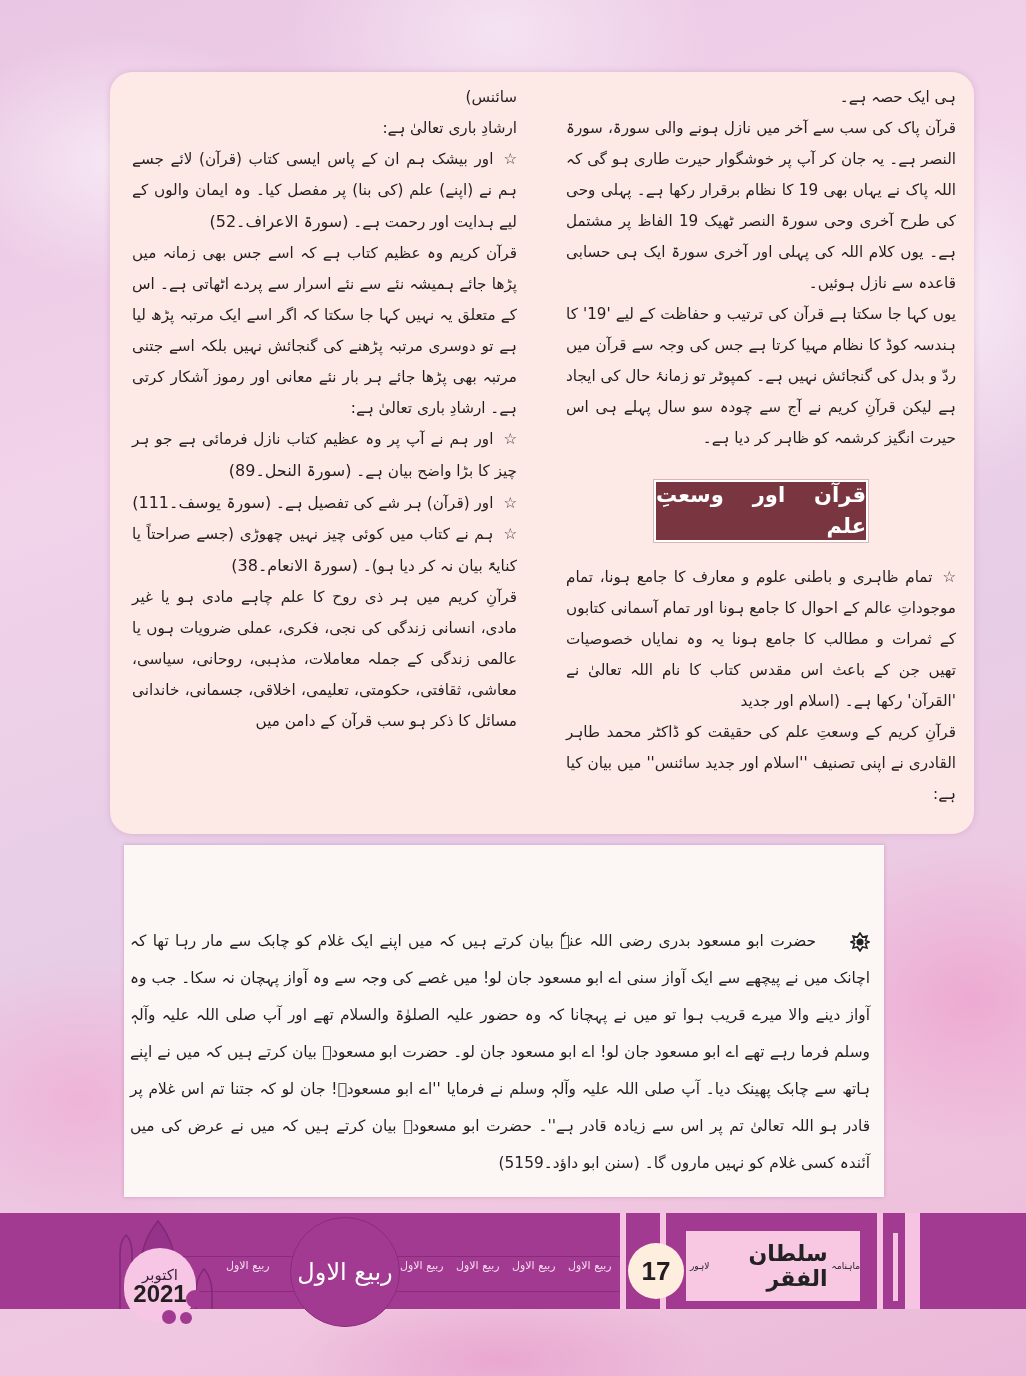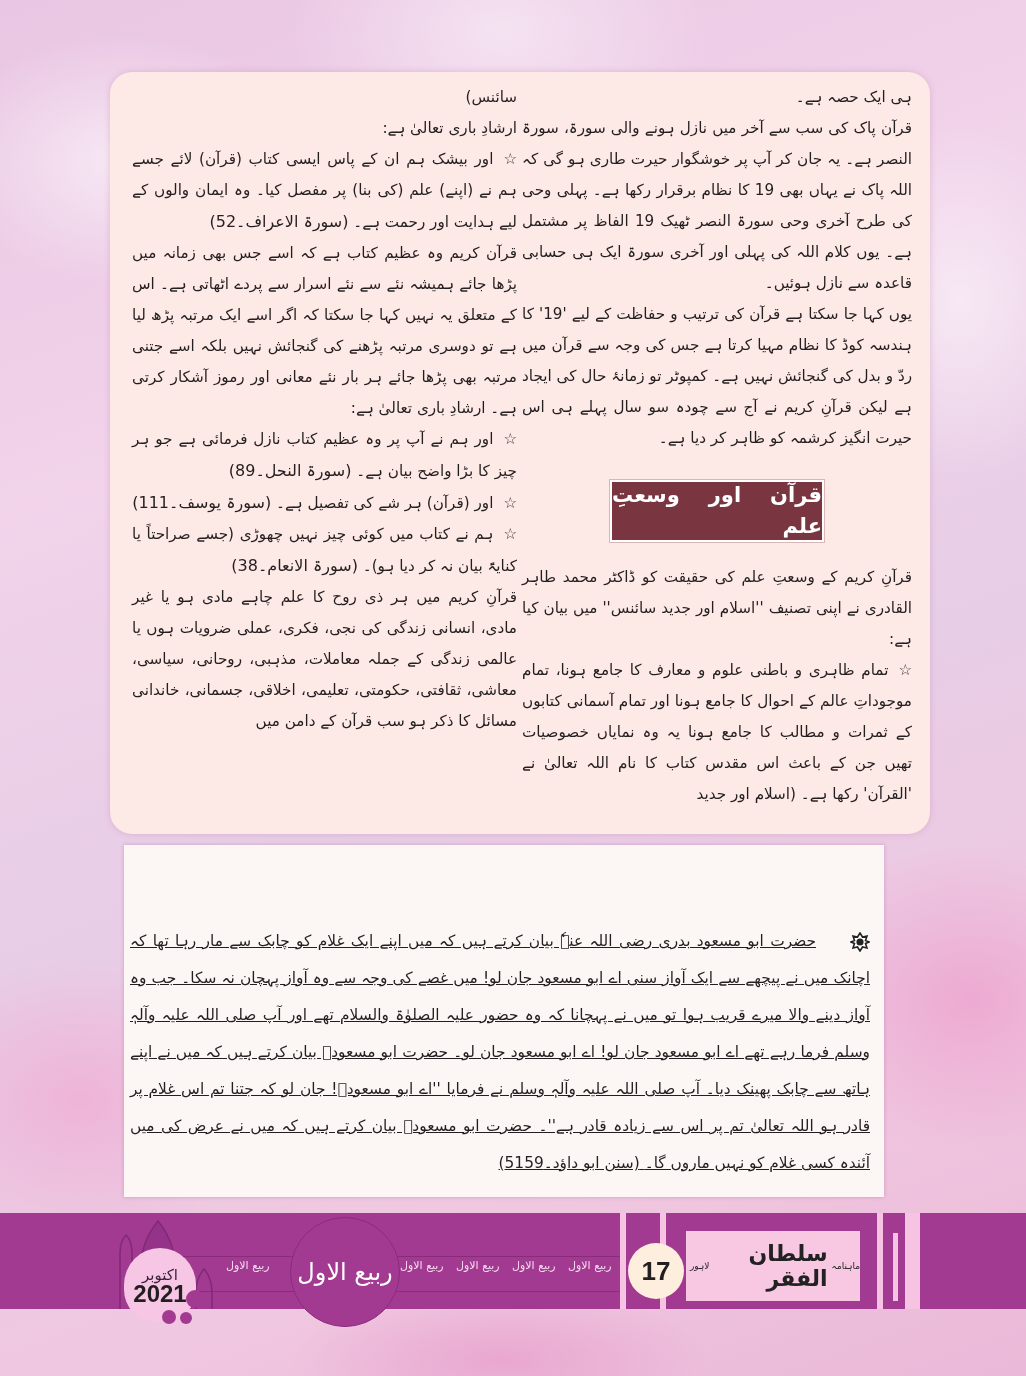--- a/index.html
+++ b/index.html
@@ -8,37 +8,37 @@
     background:
       radial-gradient(ellipse 260px 180px at 120px 160px, rgba(255,255,255,0.55), rgba(255,255,255,0) 70%),
       radial-gradient(ellipse 200px 260px at 960px 300px, rgba(255,255,255,0.5), rgba(255,255,255,0) 70%),
       radial-gradient(ellipse 300px 200px at 500px 30px, rgba(255,255,255,0.45), rgba(255,255,255,0) 70%),
       radial-gradient(ellipse 260px 200px at 80px 1100px, rgba(240,170,210,0.7), rgba(240,170,210,0) 70%),
       radial-gradient(ellipse 260px 220px at 970px 1000px, rgba(235,150,200,0.6), rgba(235,150,200,0) 70%),
       radial-gradient(ellipse 300px 100px at 500px 1360px, rgba(230,150,200,0.6), rgba(230,150,200,0) 70%),
       linear-gradient(160deg,#e9c6e3 0%,#f1d3ea 30%,#e7cde6 55%,#f0c7e0 80%,#eab8d8 100%);
   }
   .panel{position:absolute;left:110px;top:72px;width:820px;height:762px;
-    background:#fde9e5;border-radius:22px;box-shadow:0 0 6px rgba(190,120,170,0.35);}
+    background:#fde9e5;border-radius:22px;box-shadow:0 0 6px rgba(190,120,170,0.35);padding-left:44px;}
   .col{position:absolute;top:10px;direction:rtl;text-align:justify;text-align-last:right;
     font-family:"DejaVu Sans",sans-serif;font-size:15.2px;line-height:31px;color:#231f20;}
   .col.left{left:22px;width:385px;}
   .col.right{right:18px;width:390px;}
   .col p{margin:0;}
   .ref{font-size:16px;}
   .star{display:inline-block;margin-left:10px;color:#333;}
   .heading-box{width:210px;height:58px;margin:26px auto 20px auto;background:#7a3640;
     color:#fff;display:flex;align-items:center;justify-content:center;font-size:21px;
     border:2px solid #fff;box-shadow:0 0 0 1px #d9b7b7;font-weight:bold;}
   .story{position:absolute;left:124px;top:845px;width:760px;height:352px;background:#fcf6f4;
     box-shadow:0 0 4px rgba(160,90,140,0.4);}
   .story-title{position:absolute;left:186px;top:0;width:394px;height:68px;background:#a84e8a;color:#fff;
     display:flex;align-items:center;justify-content:center;font-size:21px;direction:rtl;}
   .story-body{position:absolute;left:6px;right:14px;top:78px;direction:rtl;text-align:justify;text-align-last:right;
-    font-size:15.4px;line-height:37px;color:#231f20;text-decoration:underline;}
+    font-size:15.4px;line-height:37px;color:#231f20;}
   .story-body p{margin:0;}
   .rosette{display:inline-block;width:20px;height:20px;margin-left:34px;vertical-align:middle;}
   .footer{position:absolute;left:0;top:1213px;width:1026px;height:96px;background:#a33a92;}
   .footer .line{position:absolute;left:180px;right:400px;height:1px;background:#8a2c7c;}
   .footer .l1{top:43px;}.footer .l2{top:78px;}
   .strip{position:absolute;top:0;height:96px;background:#f6c3e2;}
   .footer .nameplate{position:absolute;left:686px;top:18px;width:174px;height:70px;background:#f8c8e3;
     display:flex;align-items:center;justify-content:center;color:#222;font-size:22px;direction:rtl;font-weight:bold;}
   .footer .nameplate small{font-size:9px;font-weight:normal;margin-left:4px;}
   .page-num{position:absolute;left:628px;top:30px;width:56px;height:56px;border-radius:50%;background:#fdeedd;
@@ -65,22 +65,22 @@
     <p><span class="star">☆</span><span>اور (قرآن) ہر شے کی تفصیل ہے۔</span> <span class="ref">(سورۃ یوسف۔111)</span></p>
     <p><span class="star">☆</span><span>ہم نے کتاب میں کوئی چیز نہیں چھوڑی (جسے صراحتاً یا کنایۃً بیان نہ کر دیا ہو)۔</span> <span class="ref">(سورۃ الانعام۔38)</span></p>
     <p>قرآنِ کریم میں ہر ذی روح کا علم چاہے مادی ہو یا غیر مادی، انسانی زندگی کی نجی، فکری، عملی ضرویات ہوں یا عالمی زندگی کے جملہ معاملات، مذہبی، روحانی، سیاسی، معاشی، ثقافتی، حکومتی، تعلیمی، اخلاقی، جسمانی، خاندانی مسائل کا ذکر ہو سب قرآن کے دامن میں</p>
   </div>
 
   <div class="col right">
     <p>ہی ایک حصہ ہے۔</p>
     <p>قرآن پاک کی سب سے آخر میں نازل ہونے والی سورۃ، سورۃ النصر ہے۔ یہ جان کر آپ پر خوشگوار حیرت طاری ہو گی کہ اللہ پاک نے یہاں بھی 19 کا نظام برقرار رکھا ہے۔ پہلی وحی کی طرح آخری وحی سورۃ النصر ٹھیک 19 الفاظ پر مشتمل ہے۔ یوں کلام اللہ کی پہلی اور آخری سورۃ ایک ہی حسابی قاعدہ سے نازل ہوئیں۔</p>
     <p>یوں کہا جا سکتا ہے قرآن کی ترتیب و حفاظت کے لیے '19' کا ہندسہ کوڈ کا نظام مہیا کرتا ہے جس کی وجہ سے قرآن میں ردّ و بدل کی گنجائش نہیں ہے۔ کمپوٹر تو زمانۂ حال کی ایجاد ہے لیکن قرآنِ کریم نے آج سے چودہ سو سال پہلے ہی اس حیرت انگیز کرشمہ کو ظاہر کر دیا ہے۔</p>
     <div class="heading-box">قرآن اور وسعتِ علم</div>
+    <p><span class="star">☆</span><span>تمام ظاہری و باطنی علوم و معارف کا جامع ہونا، تمام موجوداتِ عالم کے احوال کا جامع ہونا اور تمام آسمانی کتابوں کے ثمرات و مطالب کا جامع ہونا یہ وہ نمایاں خصوصیات تھیں جن کے باعث اس مقدس کتاب کا نام اللہ تعالیٰ نے 'القرآن' رکھا ہے۔ (اسلام اور جدید</span></p>
     <p>قرآنِ کریم کے وسعتِ علم کی حقیقت کو ڈاکٹر محمد طاہر القادری نے اپنی تصنیف ''اسلام اور جدید سائنس'' میں بیان کیا ہے:</p>
-    <p><span class="star">☆</span><span>تمام ظاہری و باطنی علوم و معارف کا جامع ہونا، تمام موجوداتِ عالم کے احوال کا جامع ہونا اور تمام آسمانی کتابوں کے ثمرات و مطالب کا جامع ہونا یہ وہ نمایاں خصوصیات تھیں جن کے باعث اس مقدس کتاب کا نام اللہ تعالیٰ نے 'القرآن' رکھا ہے۔ (اسلام اور جدید</span></p>
   </div>
 </div>
 
 <div class="story">
   <div class="story-body">
     <p>
       <svg class="rosette" viewBox="0 0 20 20">
         <polygon points="10,1 12.5,5 17,4 15.5,8.5 19,10 15.5,11.5 17,16 12.5,15 10,19 7.5,15 3,16 4.5,11.5 1,10 4.5,8.5 3,4 7.5,5" fill="#fff" stroke="#222" stroke-width="1.6"></polygon>
         <circle cx="10" cy="10" r="3.6" fill="#222"></circle>
       </svg><span>حضرت ابو مسعود بدری رضی اللہ عنہٗ بیان کرتے ہیں کہ میں اپنے ایک غلام کو چابک سے مار رہا تھا کہ اچانک میں نے پیچھے سے ایک آواز سنی اے ابو مسعود جان لو! میں غصے کی وجہ سے وہ آواز پہچان نہ سکا۔ جب وہ آواز دینے والا میرے قریب ہوا تو میں نے پہچانا کہ وہ حضور علیہ الصلوٰۃ والسلام تھے اور آپ صلی اللہ علیہ وآلہٖ وسلم فرما رہے تھے اے ابو مسعود جان لو! اے ابو مسعود جان لو۔ حضرت ابو مسعودؓ بیان کرتے ہیں کہ میں نے اپنے ہاتھ سے چابک پھینک دیا۔ آپ صلی اللہ علیہ وآلہٖ وسلم نے فرمایا ''اے ابو مسعودؓ! جان لو کہ جتنا تم اس غلام پر قادر ہو اللہ تعالیٰ تم پر اس سے زیادہ قادر ہے''۔ حضرت ابو مسعودؓ بیان کرتے ہیں کہ میں نے عرض کی میں آئندہ کسی غلام کو نہیں ماروں گا۔</span> <span>(سنن ابو داؤد۔5159)</span>

